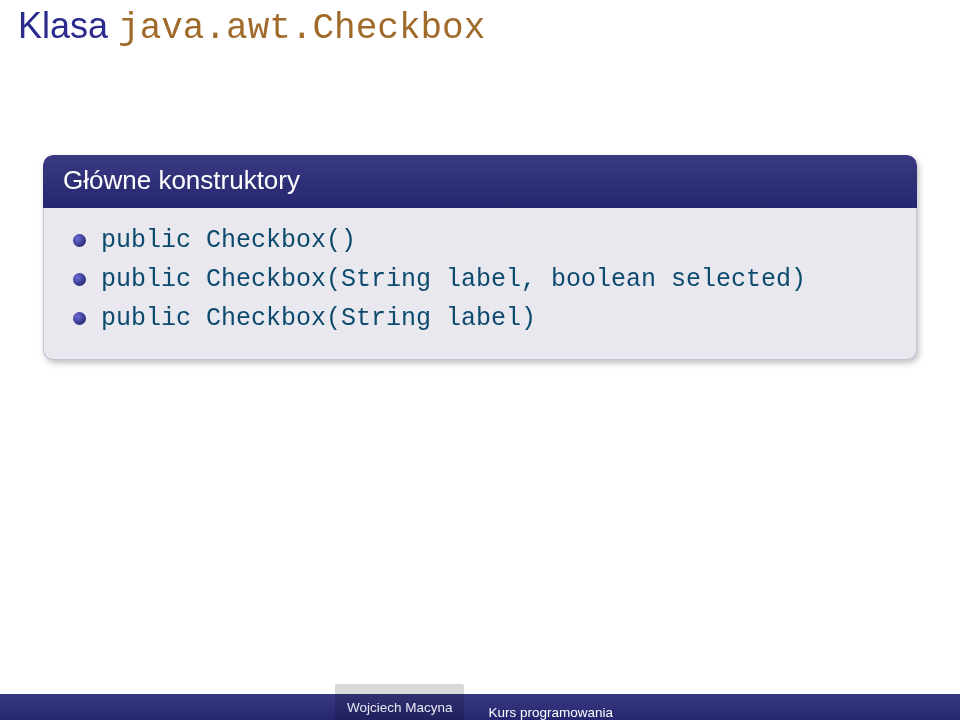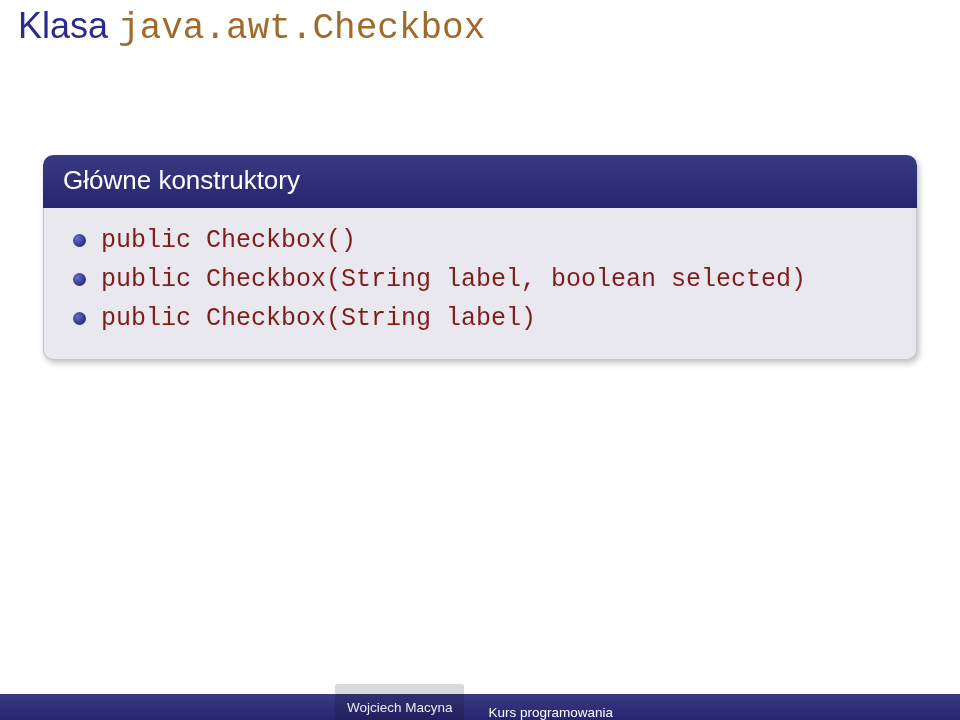--- a/index.html
+++ b/index.html
@@ -50,21 +50,21 @@
     padding: 10px 20px 12px 20px;
     border-top-left-radius: 10px;
     border-top-right-radius: 10px;
   }
   .block-body {
     padding: 14px 20px 22px 58px;
   }
   .item {
     position: relative;
     font-family: "Courier New", monospace;
-    color: #7f1d1d;
+    color: #0c4a6e;
     font-size: 25px;
     line-height: 1.55;
     white-space: nowrap;
   }
   .item::before {
     content: "";
     position: absolute;
     left: -28px;
     top: 12px;
     width: 13px;

